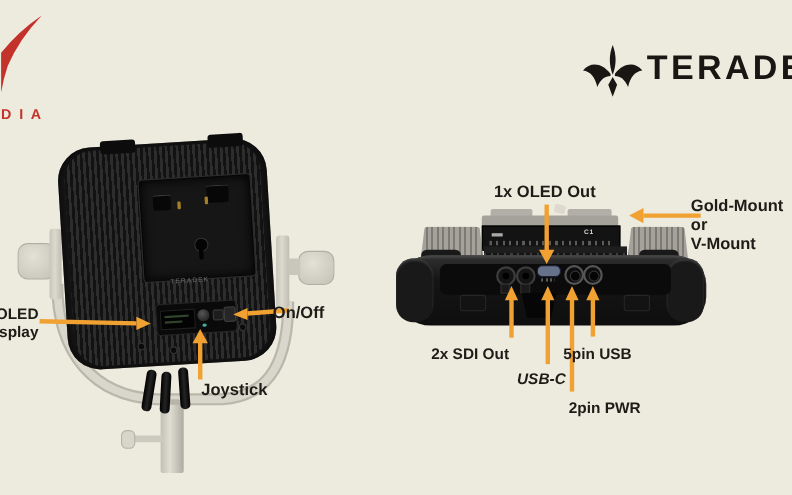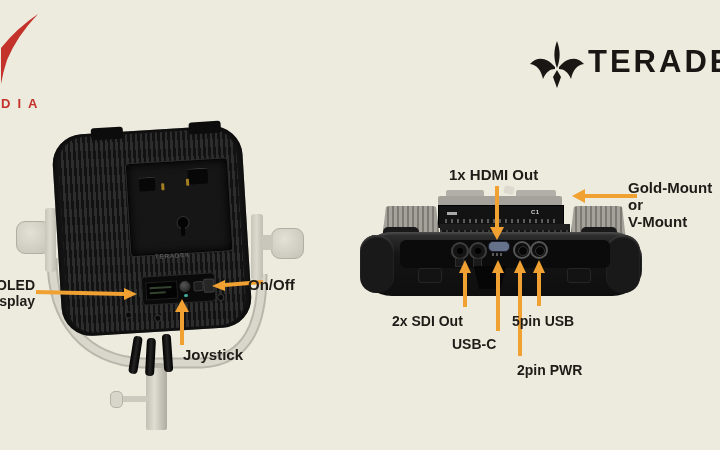--- a/index.html
+++ b/index.html
@@ -15,21 +15,21 @@
 
   
   .callout{position:absolute;z-index:40;font-weight:bold;color:#1f1c18;white-space:pre-line;line-height:17px;}
   .fs15{font-size:15px;} .fs14{font-size:14px;}
   #lbl-oled{left:-60px;top:277px;width:95px;text-align:right;line-height:16px;}
   #lbl-onoff{left:248px;top:276px;}
   #lbl-joystick{left:183px;top:346px;}
   #lbl-hdmi{left:449px;top:166px;}
   #lbl-mount{left:628px;top:179px;}
   #lbl-sdi{left:392px;top:313px;}
-  #lbl-usbc{left:452px;top:336px;}
+  #lbl-usbc{left:470px;top:336px;font-style:italic;}
   #lbl-5pin{left:512px;top:313px;}
   #lbl-pwr{left:517px;top:362px;text-align:center;}
 
   
   #arrows{left:0;top:0;width:720px;height:450px;z-index:35;pointer-events:none;}
 
   
   #yoke-svg{left:0;top:0;width:720px;height:450px;z-index:1;pointer-events:none;}
   .knob{background:radial-gradient(circle at 40% 35%, #e3e0d5, #c4c1b6);border:1px solid #b1aea3;border-radius:9px;}
   #knob-left{left:16px;top:221px;width:33px;height:31px;z-index:1;}
@@ -254,19 +254,19 @@
       <line x1="539" y1="306" x2="539" y2="272"></line>
       <polygon points="539,260 533,273 545,273" stroke="none"></polygon>
     </g>
   </g>
 </svg>
 
 <div class="callout fs14" id="lbl-oled">OLED
 Display</div>
 <div class="callout fs15" id="lbl-onoff">On/Off</div>
 <div class="callout fs15" id="lbl-joystick">Joystick</div>
-<div class="callout fs15" id="lbl-hdmi">1x HDMI Out</div>
+<div class="callout fs15" id="lbl-hdmi">1x OLED Out</div>
 <div class="callout fs15" id="lbl-mount">Gold-Mount or
 V-Mount</div>
 <div class="callout fs14" id="lbl-sdi">2x SDI Out</div>
 <div class="callout fs14" id="lbl-usbc">USB-C</div>
 <div class="callout fs14" id="lbl-5pin">5pin USB</div>
 <div class="callout fs14" id="lbl-pwr">2pin PWR</div>
 
 </body></html>

